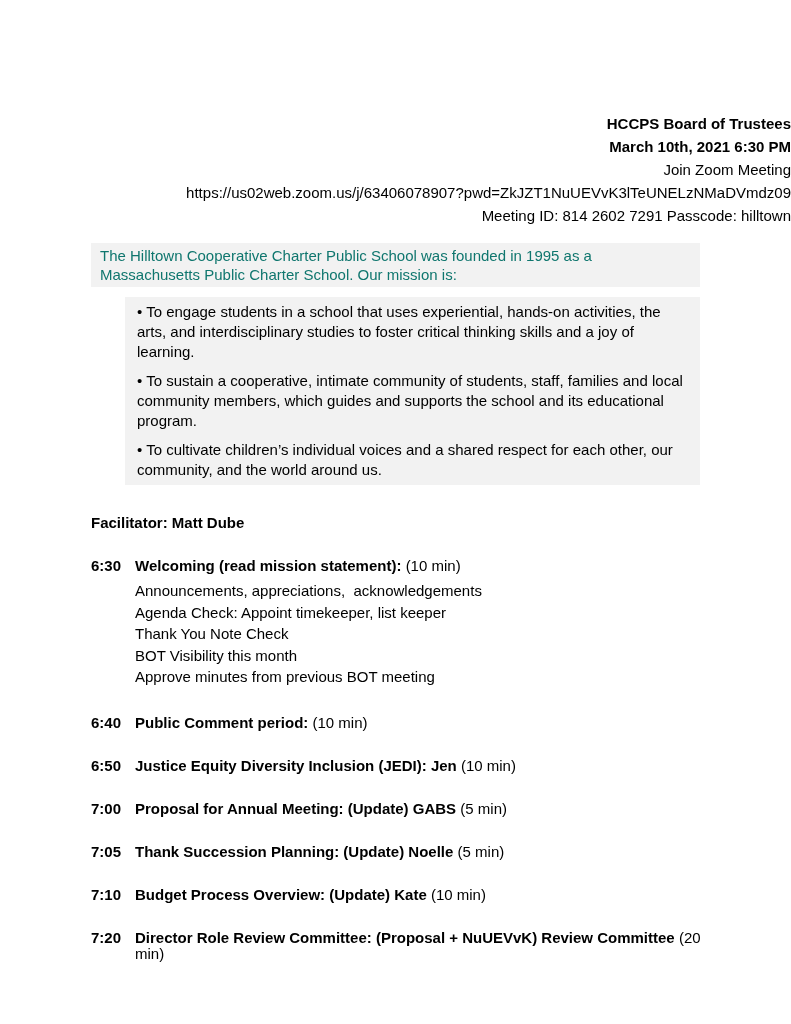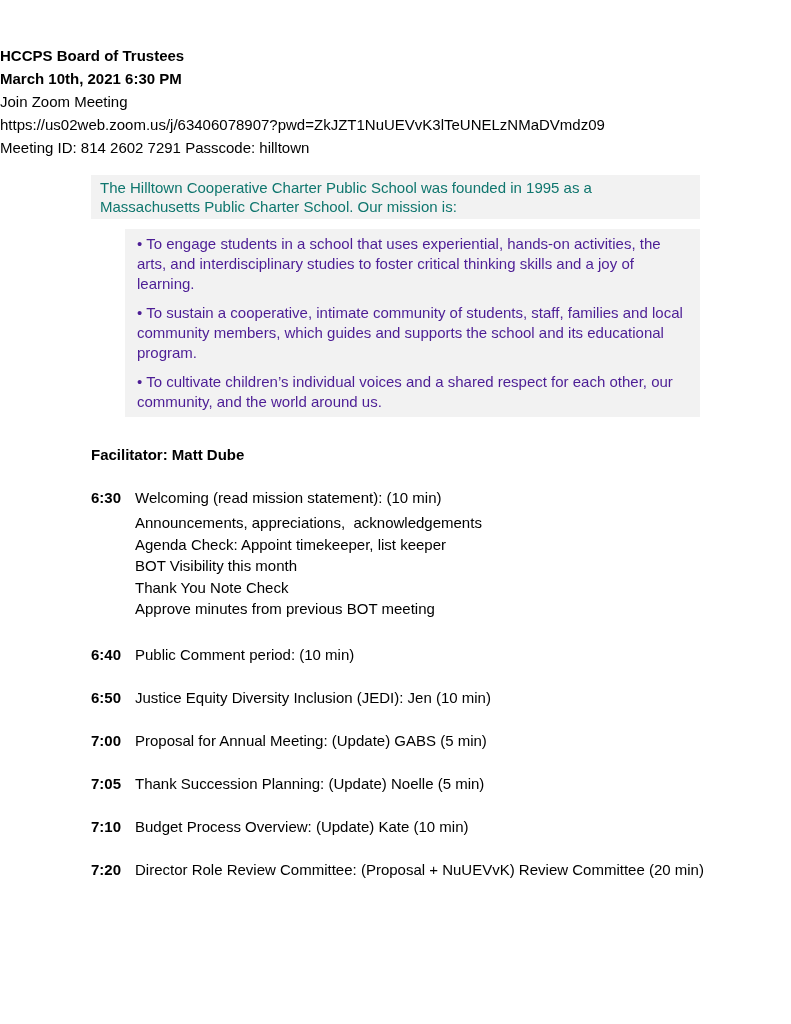--- a/index.html
+++ b/index.html
@@ -8,51 +8,51 @@
     position: relative;
     width: 791px;
     height: 1024px;
     background: #ffffff;
     font-family: "Liberation Sans", sans-serif;
     font-size: 15px;
     color: #000000;
     overflow: hidden;
   }
   .header {
-    padding-top: 44px;
-    text-align: left;
+    padding-top: 112px;
+    text-align: right;
   }
   .header .line { line-height: 23px; }
   .b { font-weight: bold; }
   .mission-intro {
     margin: 16px 91px 0 91px;
     background: #f2f2f2;
     color: #0f766e;
     padding: 3px 9px;
     line-height: 19px;
   }
   .mission-bullets {
     margin: 10px 91px 0 125px;
     background: #f2f2f2;
-    color: #4c1d95;
+    color: #000000;
     padding: 5px 12px;
     line-height: 20px;
   }
   .mission-bullets p { margin: 0 0 9px 0; white-space: pre-wrap; }
   .mission-bullets p:last-child { margin-bottom: 0; }
   .facilitator {
     margin: 30px 91px 0 91px;
     font-weight: bold;
     line-height: 16px;
   }
   .agenda { margin: 8px 60px 0 91px; }
   .agenda-item { display: flex; margin-top: 27px; line-height: 16px; }
   .agenda-item .time { width: 44px; flex: 0 0 44px; font-weight: bold; }
   .agenda-item .content { white-space: pre-wrap; }
-  .agenda-item .t { font-weight: normal; }
+  .agenda-item .t { font-weight: bold; }
   .agenda-item .d { font-weight: normal; }
   .subitems { margin: 6px 0 0 44px; }
   .subitem { line-height: 21.5px; white-space: pre-wrap; }
 </style>
 </head>
 <body>
 
 <div class="page">
 
   <div class="header">
@@ -75,22 +75,22 @@
 
   <div class="agenda">
 
     <div class="agenda-item">
       <span class="time">6:30</span>
       <span class="content"><span class="t">Welcoming (read mission statement):</span> <span class="d">(10 min)</span></span>
     </div>
     <div class="subitems">
       <div class="subitem">Announcements, appreciations,  acknowledgements</div>
       <div class="subitem">Agenda Check: Appoint timekeeper, list keeper</div>
+      <div class="subitem">Thank You Note Check</div>
       <div class="subitem">BOT Visibility this month</div>
-      <div class="subitem">Thank You Note Check</div>
       <div class="subitem">Approve minutes from previous BOT meeting</div>
     </div>
 
     <div class="agenda-item">
       <span class="time">6:40</span>
       <span class="content"><span class="t">Public Comment period:</span><span class="d"> (10 min)</span></span>
     </div>
 
     <div class="agenda-item">
       <span class="time">6:50</span>

